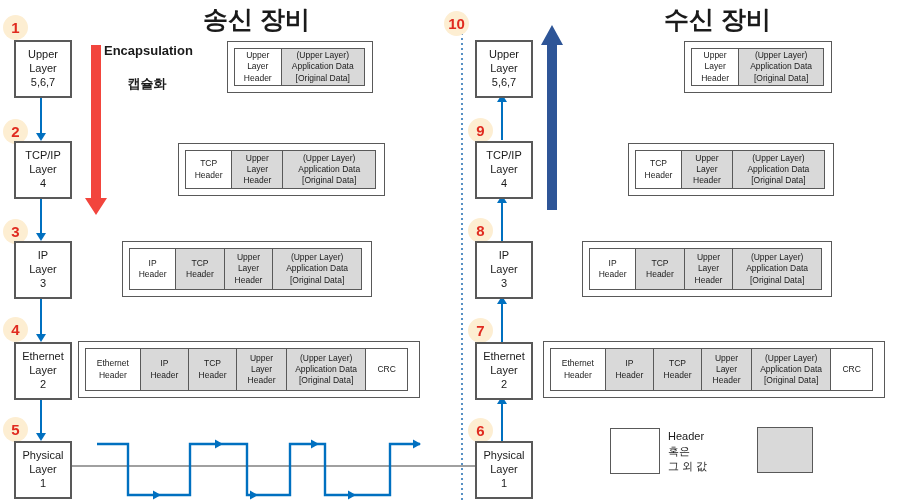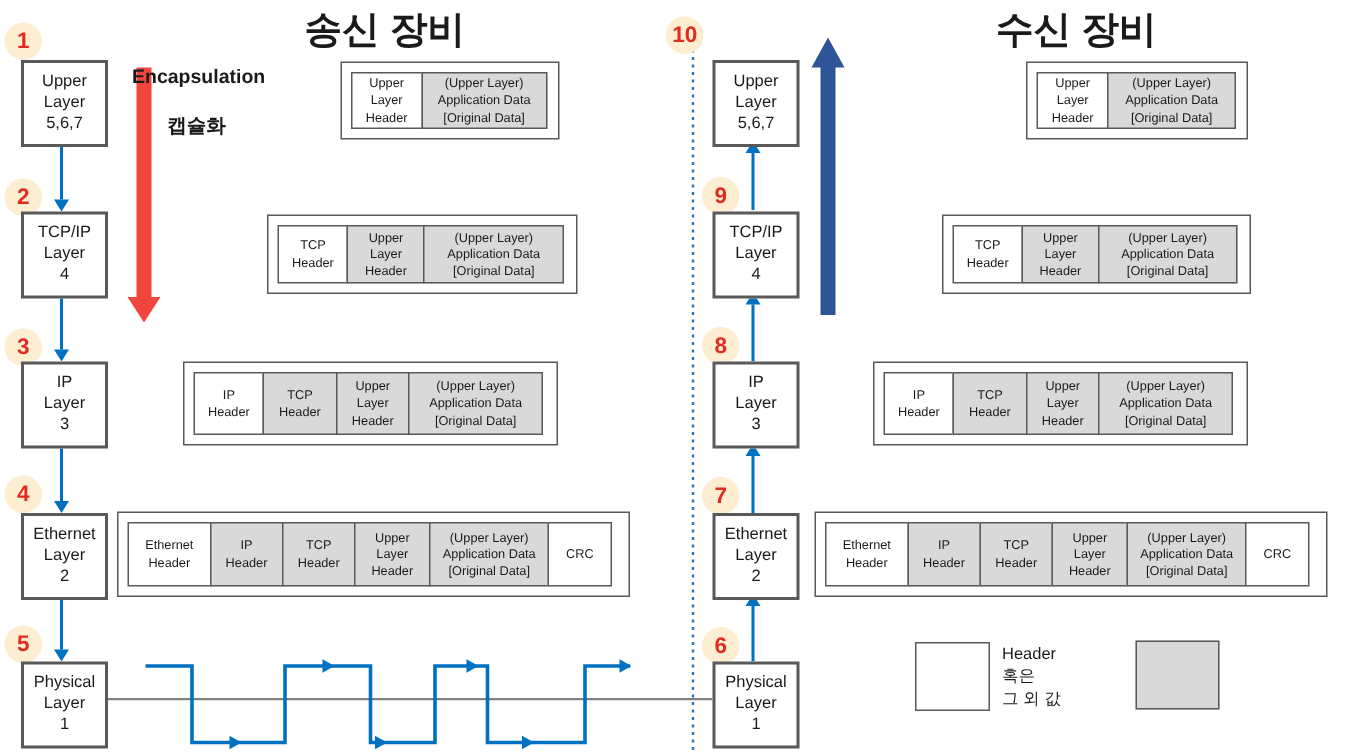--- a/index.html
+++ b/index.html
@@ -77,21 +77,21 @@
       <polygon class="wave-head" points="250,490.5 250,499.5 258,495"></polygon>
       <polygon class="wave-head" points="311,439.5 311,448.5 319,444"></polygon>
       <polygon class="wave-head" points="348,490.5 348,499.5 356,495"></polygon>
       <polygon class="wave-head" points="413,439.5 413,448.5 421,444"></polygon>
     </g>
   </svg>
 
   <div class="abs title" style="left:203px;top:3px;width:100px;">송신 장비</div>
   <div class="abs title" style="left:664px;top:3px;width:100px;">수신 장비</div>
 
-  <div class="abs flow-label" style="left:88px;top:27px;width:86px;">
+  <div class="abs flow-label" style="left:104px;top:27px;width:86px;">
     <div>Encapsulation</div>
     <div>캡슐화</div>
   </div>
 
   <div class="step" style="left:3px;top:15px;">1</div>
   <div class="step" style="left:3px;top:119px;">2</div>
   <div class="step" style="left:3px;top:219px;">3</div>
   <div class="step" style="left:3px;top:317px;">4</div>
   <div class="step" style="left:3px;top:417px;">5</div>
 

